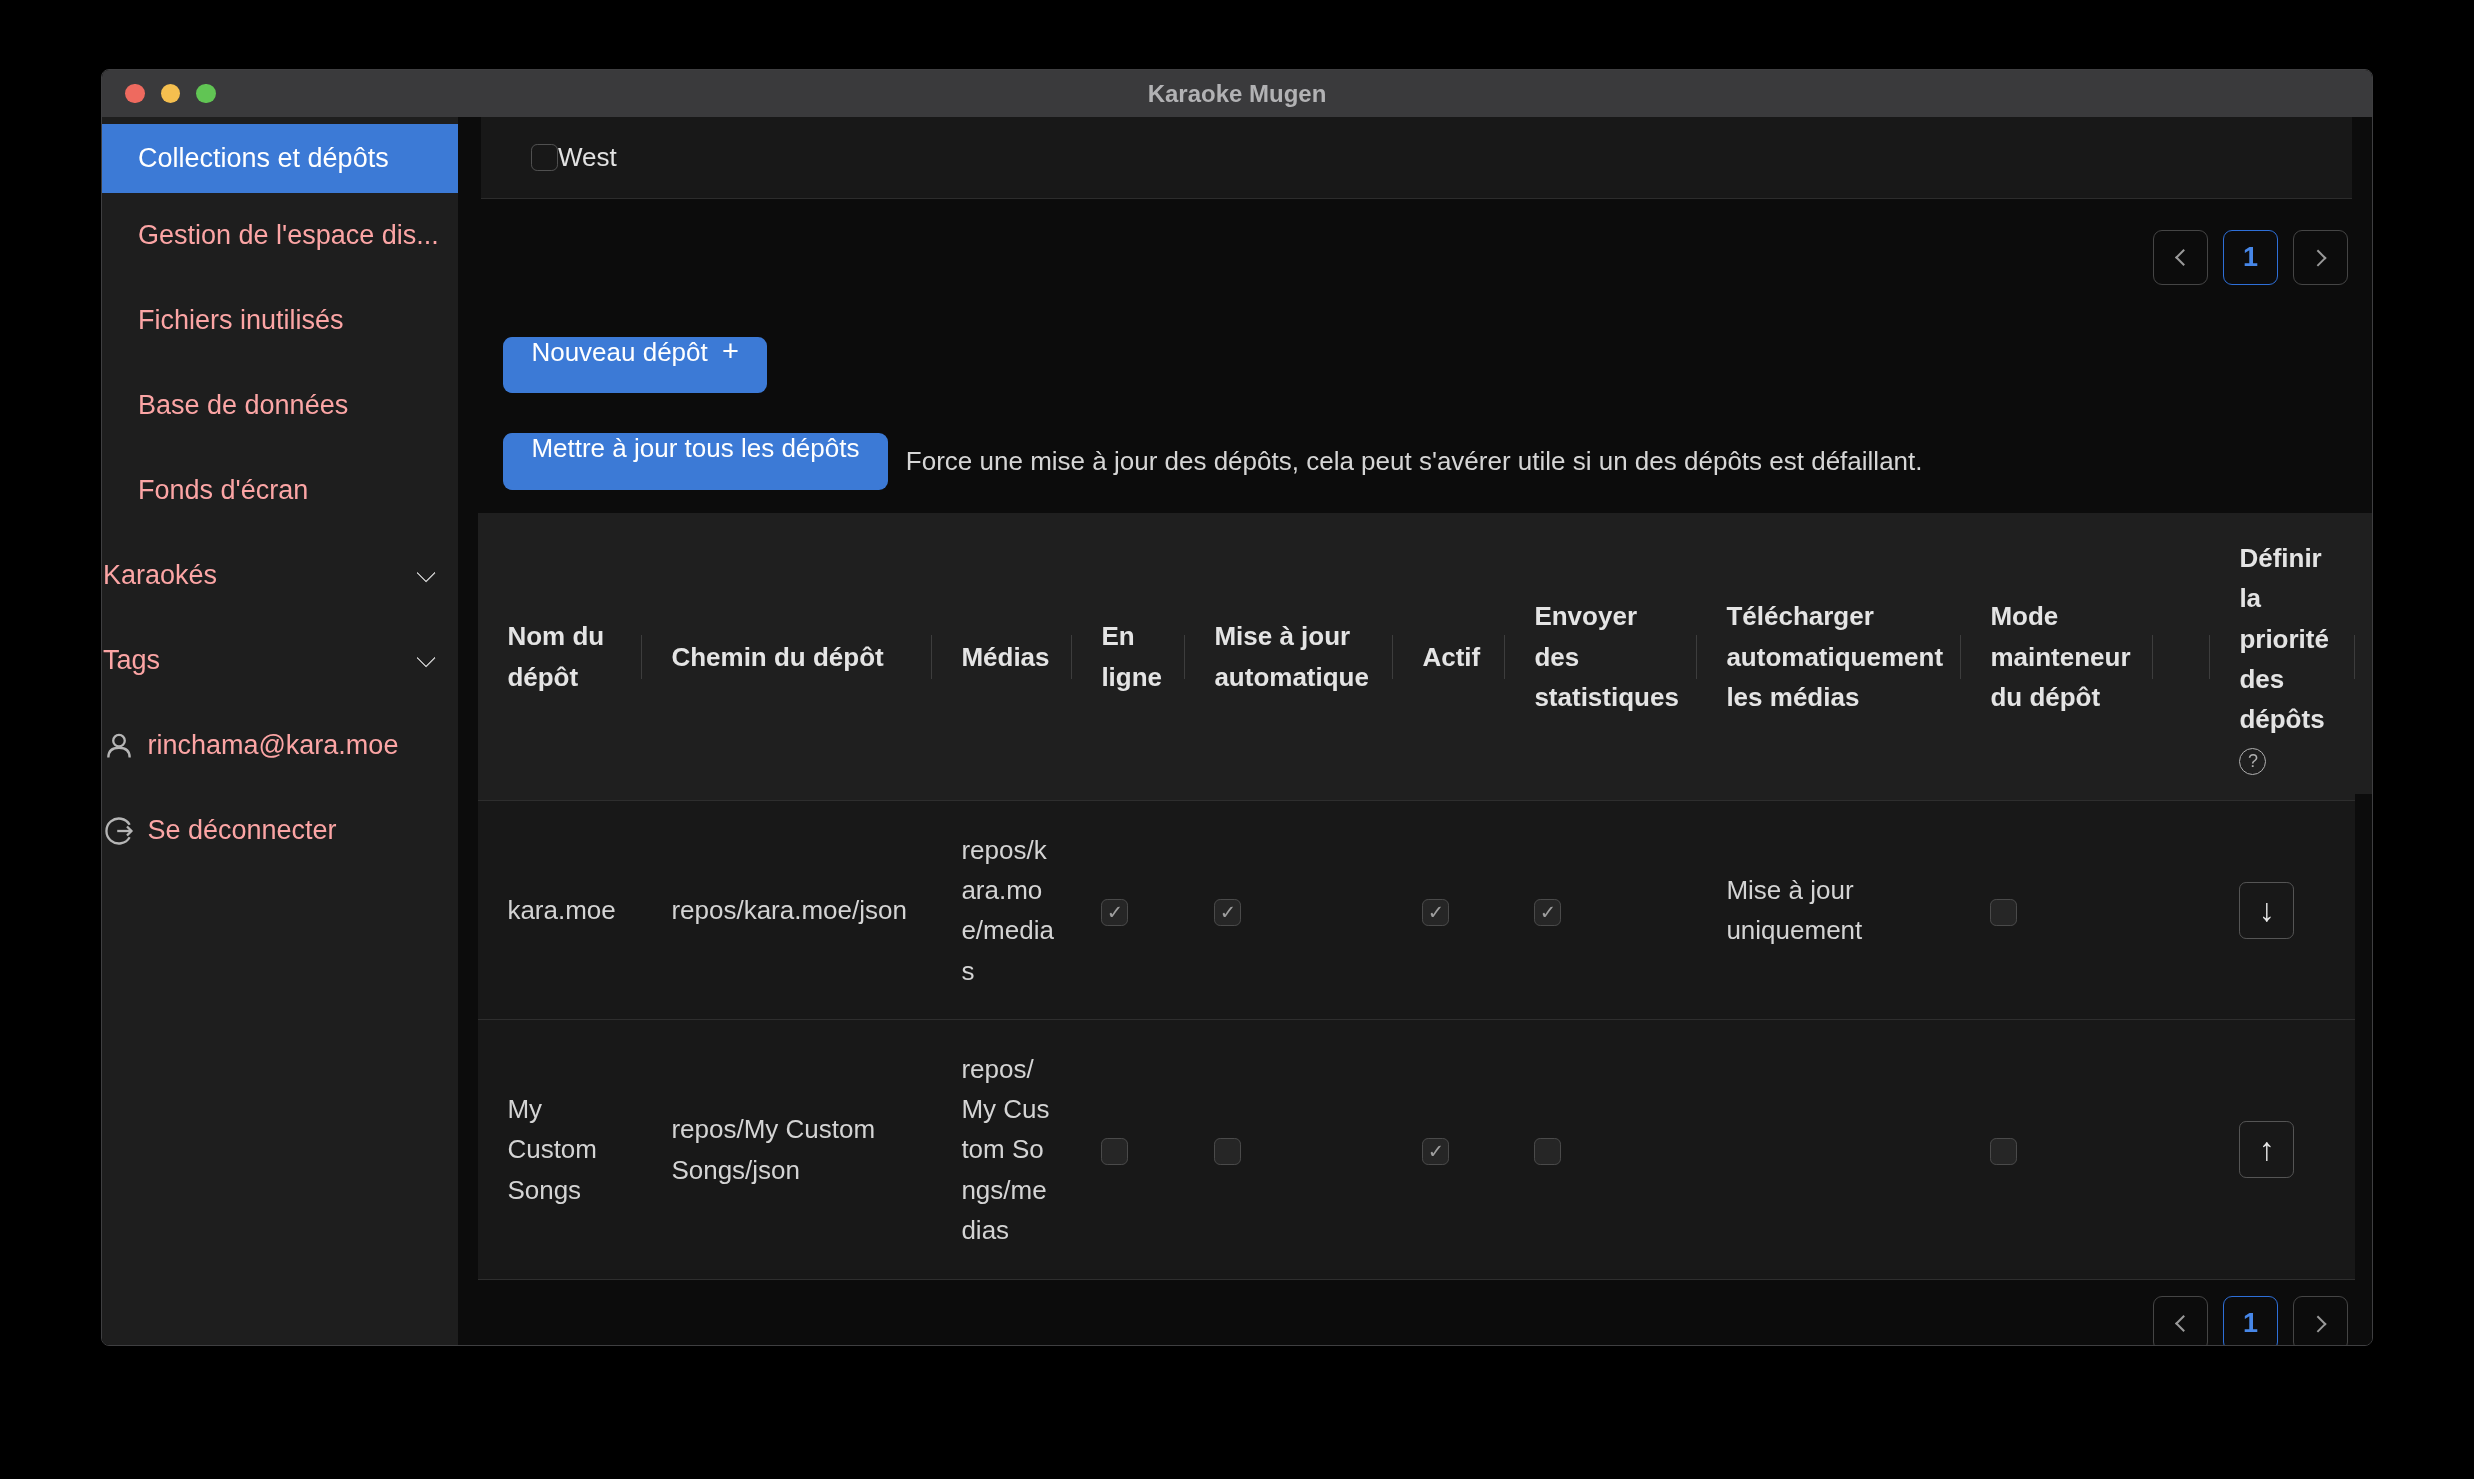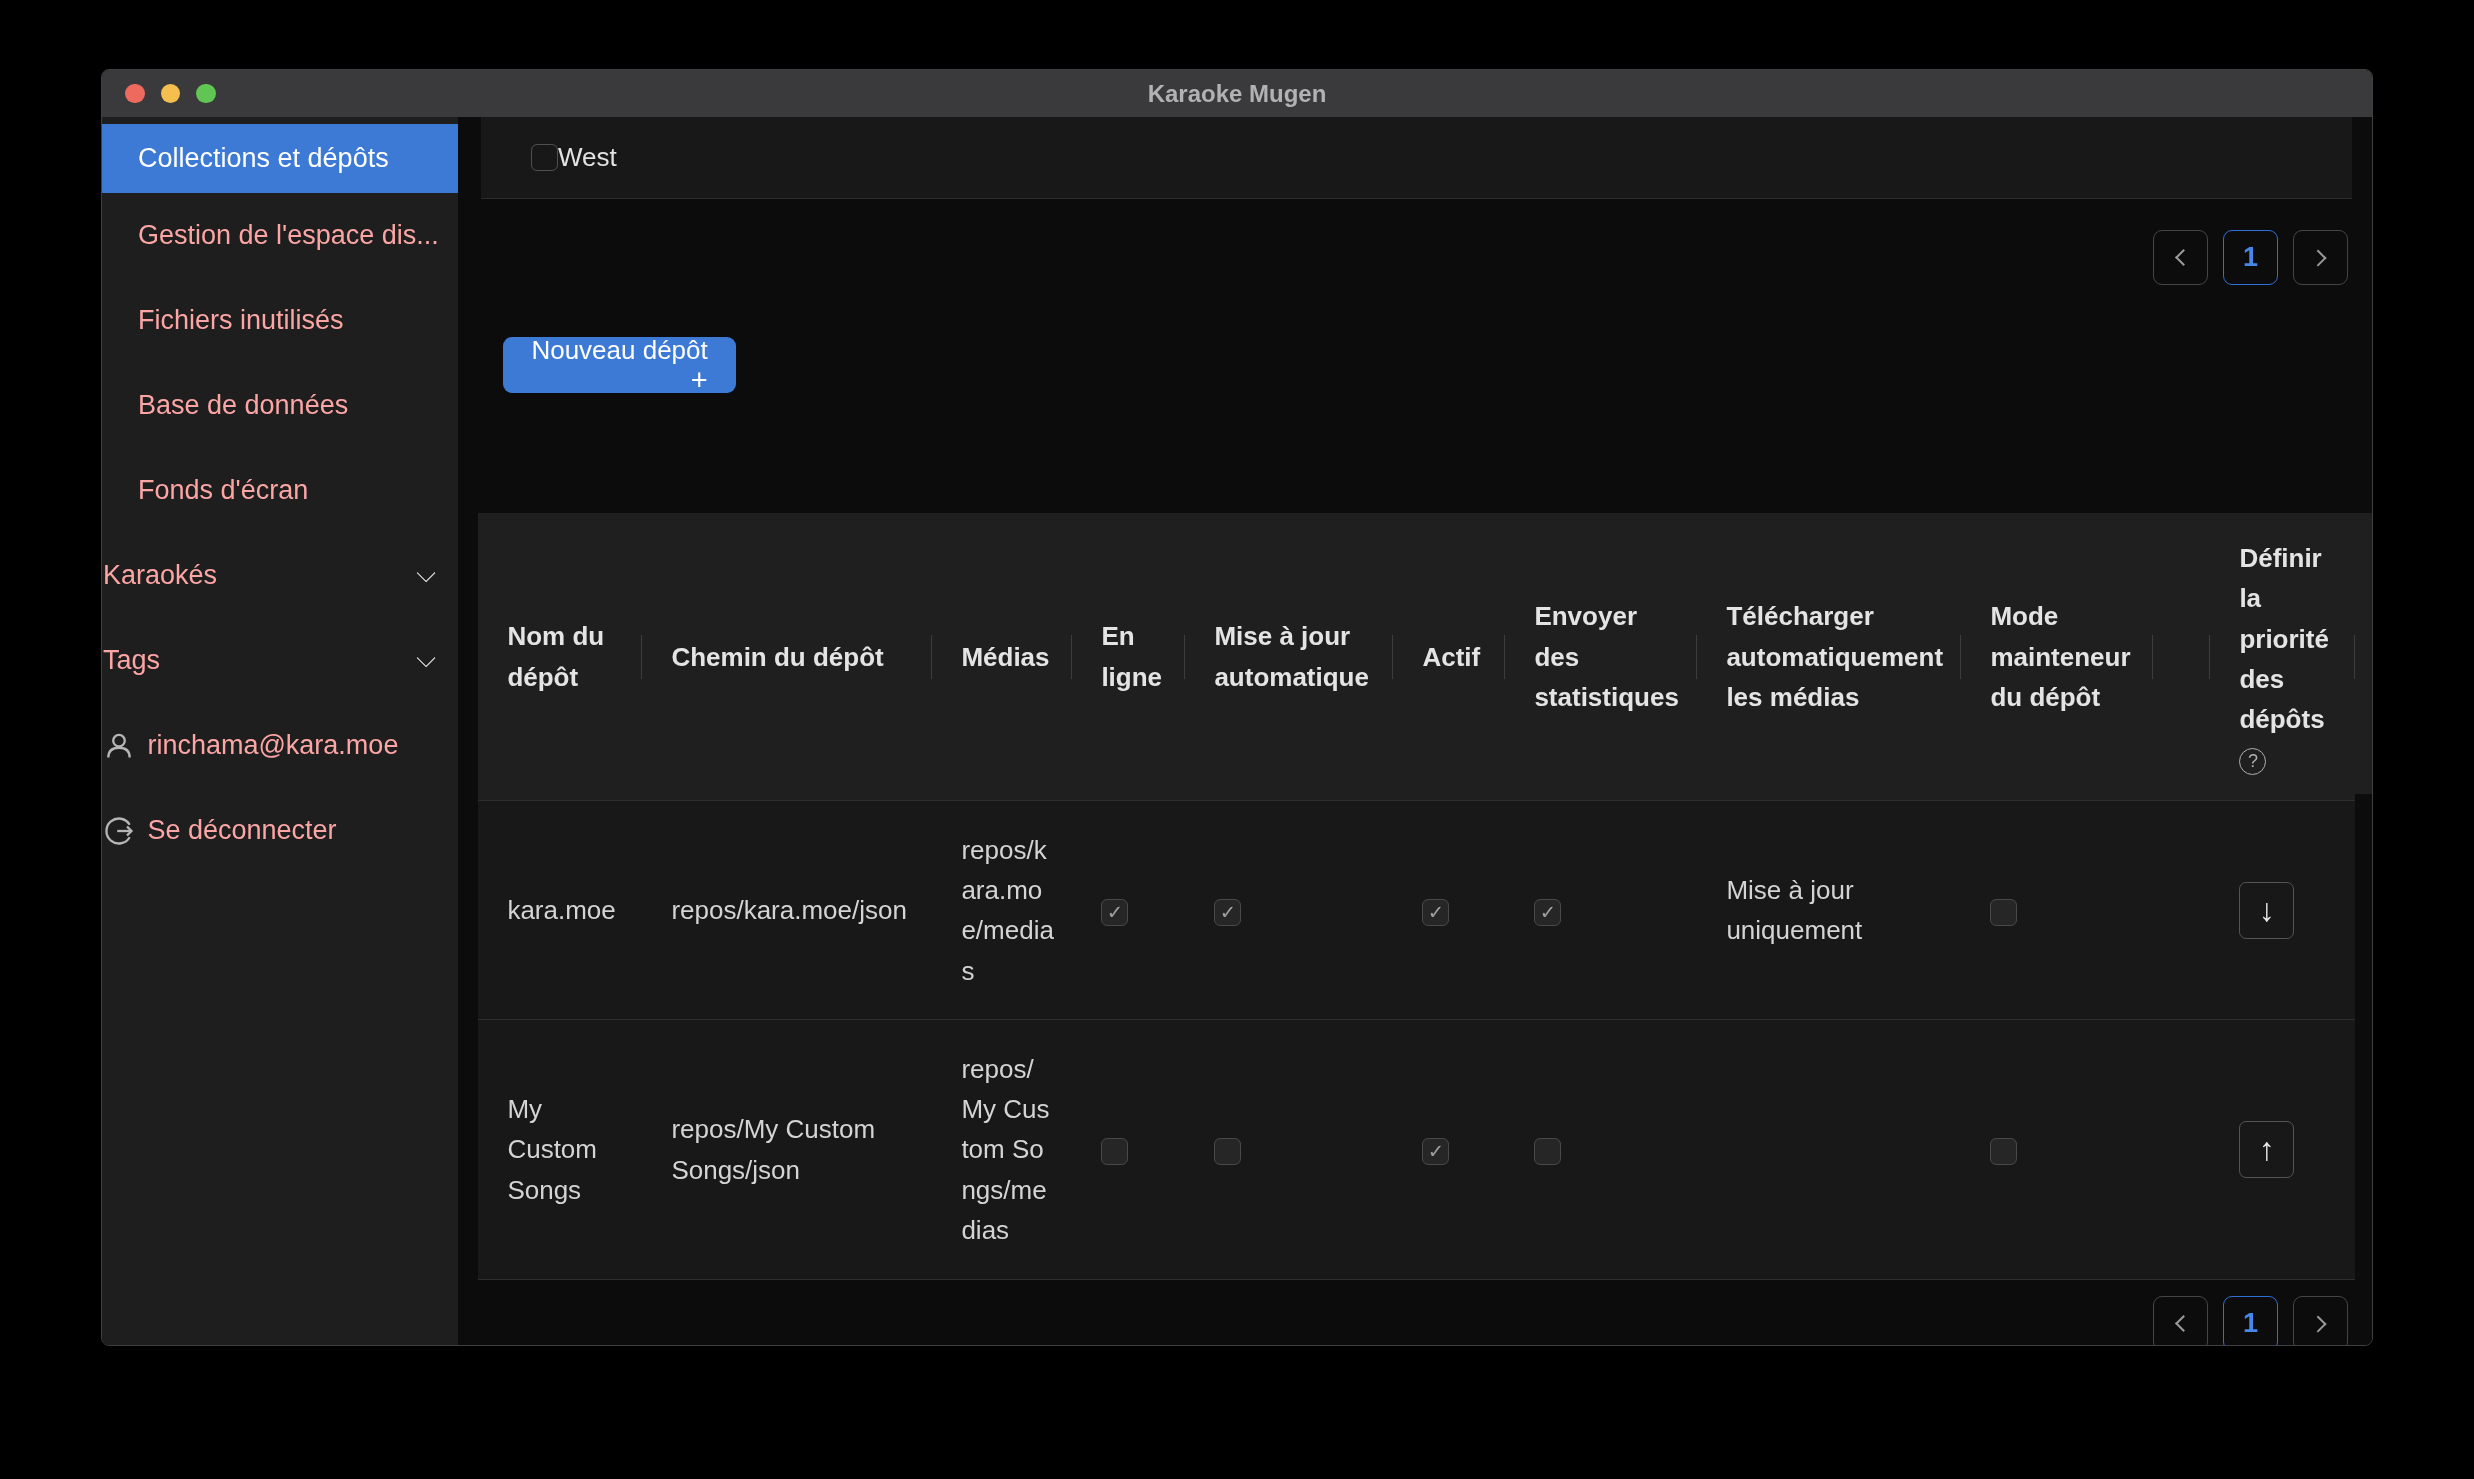--- a/index.html
+++ b/index.html
@@ -55,21 +55,21 @@
   .pg-btn { width:55px; height:55px; border:1.8px solid #454545; border-radius:9px;
             background:transparent; display:flex; align-items:center; justify-content:center;
             position:relative; }
   .pg-btn.active { border-color:#2e6fd8; color:#4787e8; font-size:27px; font-weight:600; }
   .pg-chev { width:11.6px; height:11.6px; border-top:2.7px solid #9a9a9a; border-right:2.7px solid #9a9a9a; }
   .pg-chev.left  { transform:translateX(2.7px) rotate(-135deg); }
   .pg-chev.right { transform:translateX(-2.7px) rotate(45deg); }
 
   
   .btn { background:#3c7ad6; color:#fff; font-size:26px; border:none; border-radius:9px;
-         height:56px; padding:0 28.4px; display:inline-flex; align-items:flex-end; justify-content:center;flex-direction:column; }
+         height:56px; padding:0 28.4px; display:inline-flex; align-items:flex-start; justify-content:center; }
   .btn .plus { margin-left:14.2px; font-size:29px; font-weight:400; line-height:1; }
   .new-repo-wrap { position:absolute; left:45px; top:220px; }
   .update-wrap { position:absolute; left:45px; top:316px; display:flex; align-items:center; }
   .update-wrap .btn { height:57px; }
   .update-hint { margin-left:18px; color:#d6d6d6; font-size:26px; }
 
   
   .table-wrap { position:absolute; left:20.4px; top:396px; width:1896px; }
   .gutter-patch { position:absolute; right:0; top:0; width:19.6px; height:281px; background:#1f1f1f; }
   table { border-collapse:collapse; table-layout:fixed; width:1877px; }
@@ -165,20 +165,26 @@
       </div>
     </div>
 
     <div class="new-repo-wrap">
       <button class="btn">
         <span>Nouveau dépôt</span>
         <span class="plus">+</span>
       </button>
     </div>
 
+    <div class="update-wrap">
+      <button class="btn">
+        <span>Mettre à jour tous les dépôts</span>
+      </button>
+      <span class="update-hint">Force une mise à jour des dépôts, cela peut s'avérer utile si un des dépôts est défaillant.</span>
+    </div>
 
     <div class="table-wrap">
       <div class="gutter-patch"></div>
       <table>
         <colgroup>
           <col style="width:164px">
             <col style="width:290px">
             <col style="width:140px">
           <col style="width:113px">
             <col style="width:208px">

